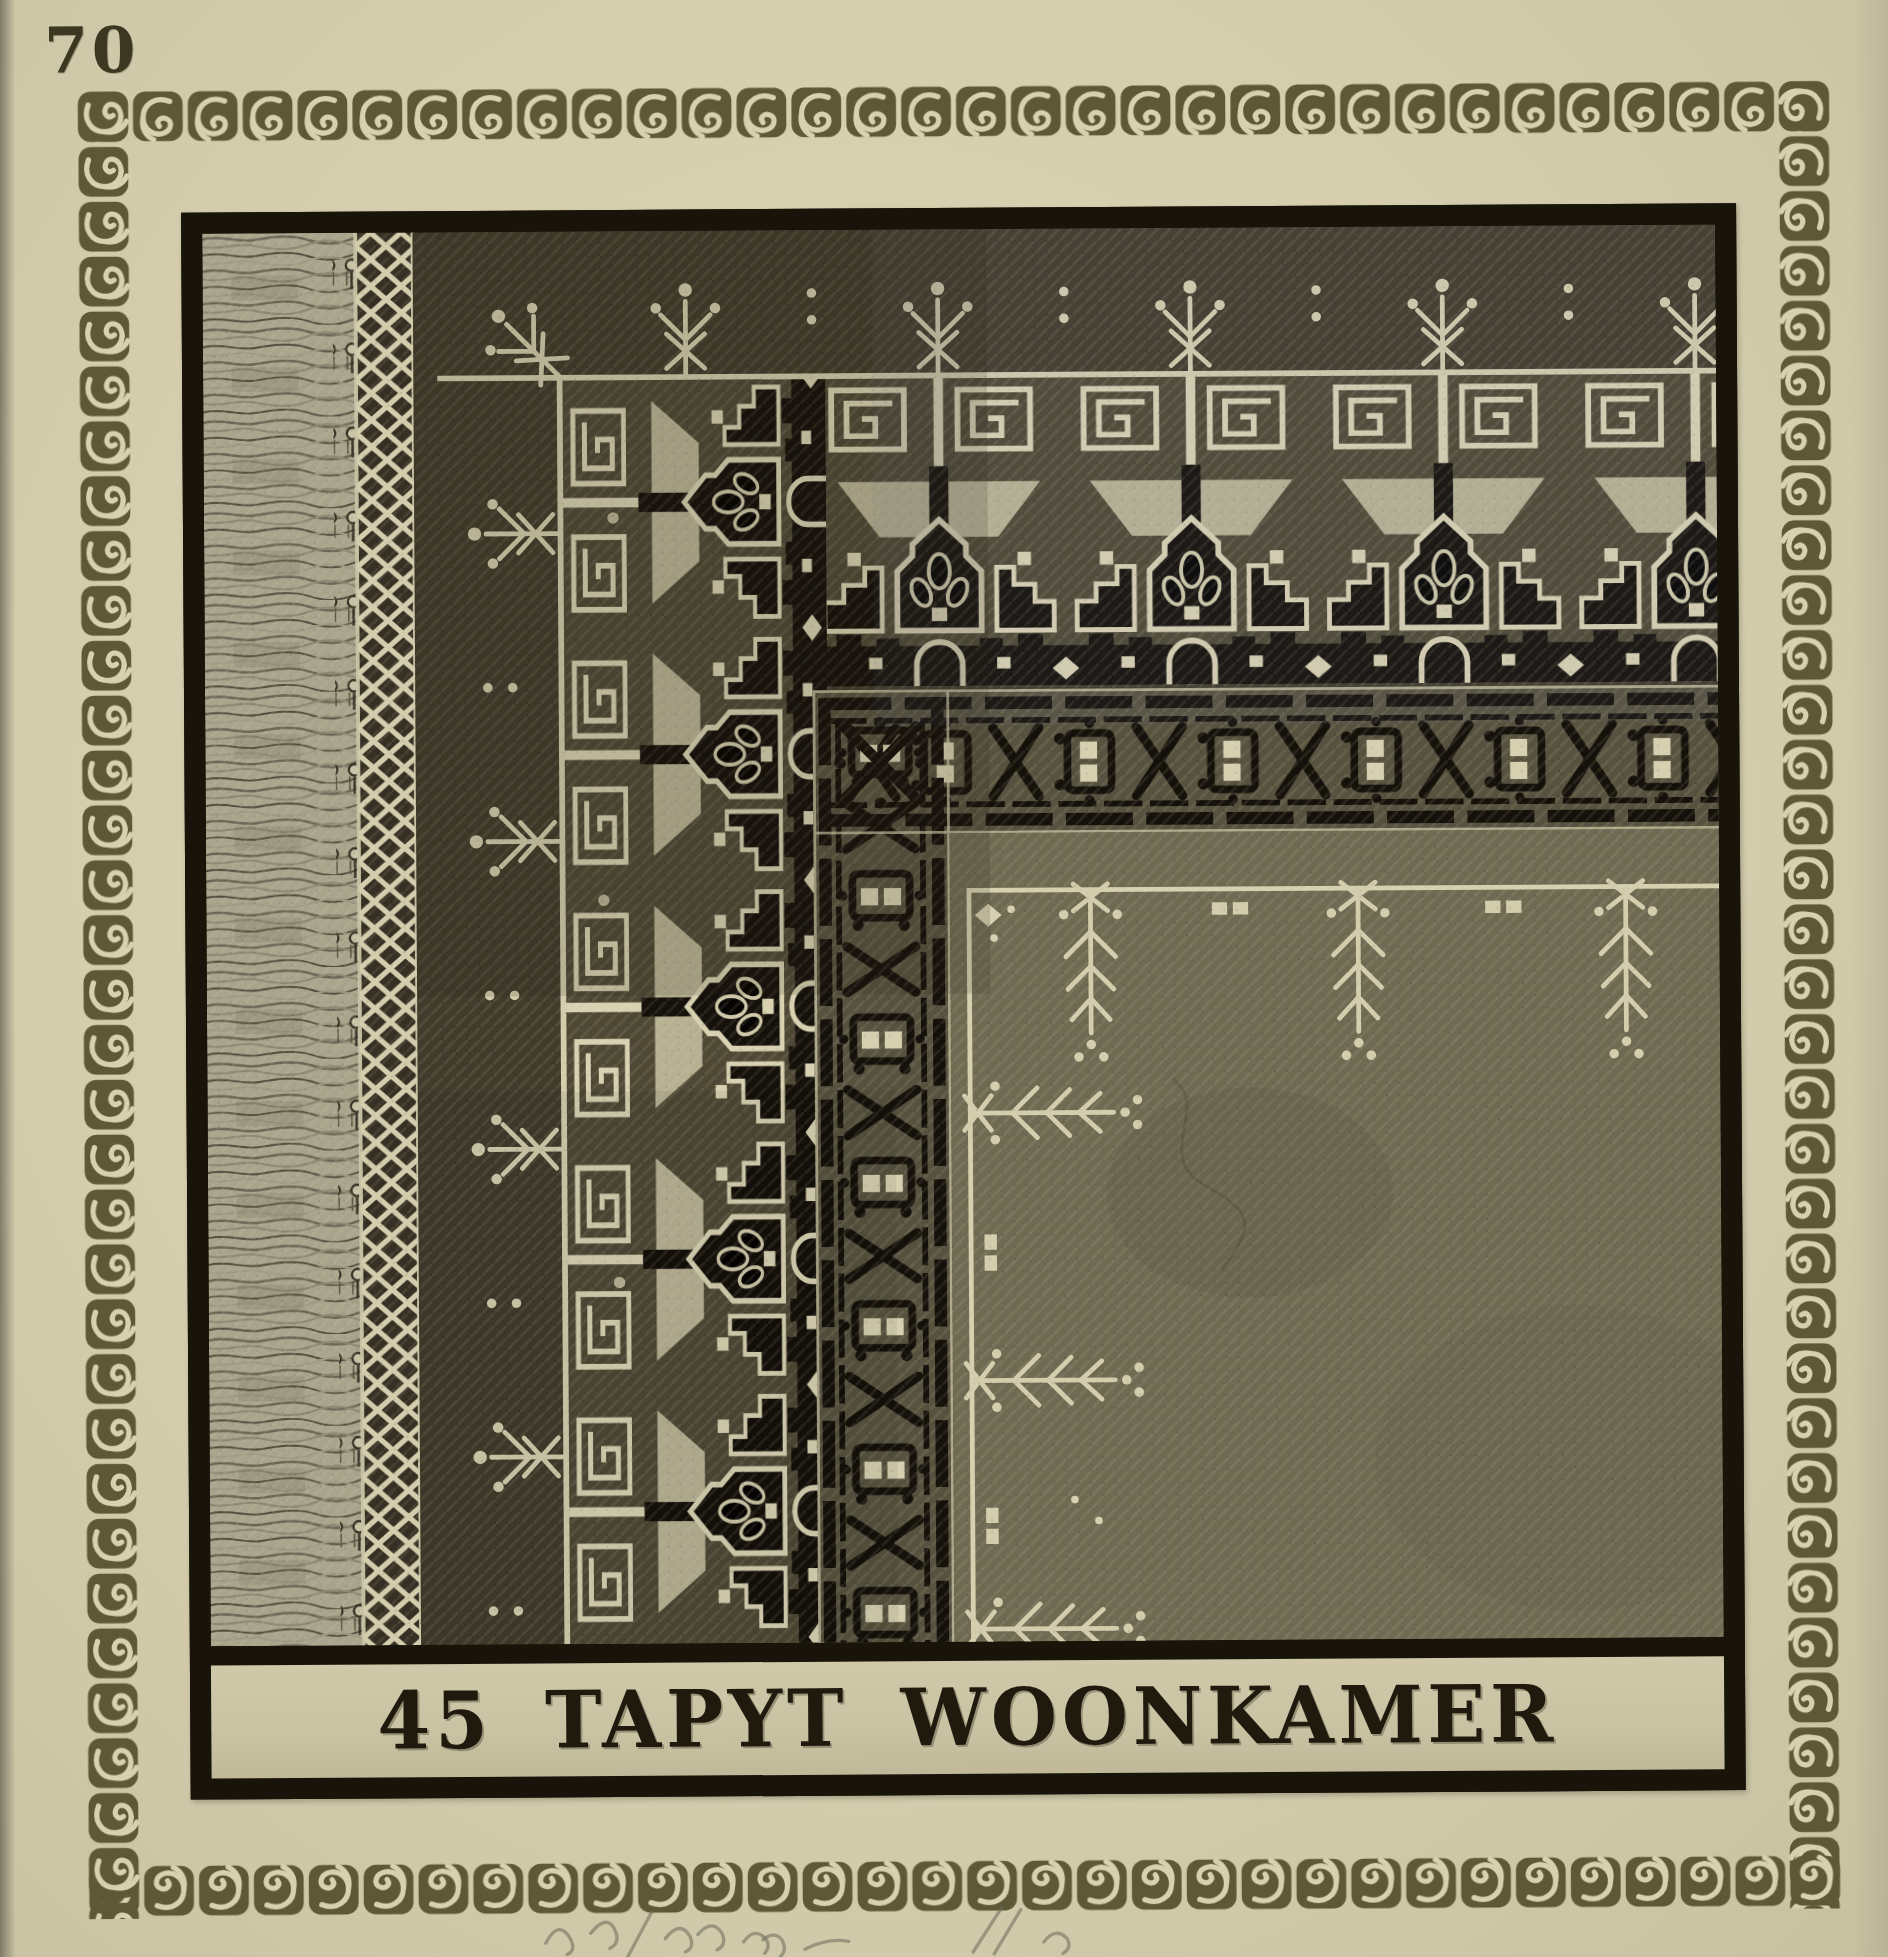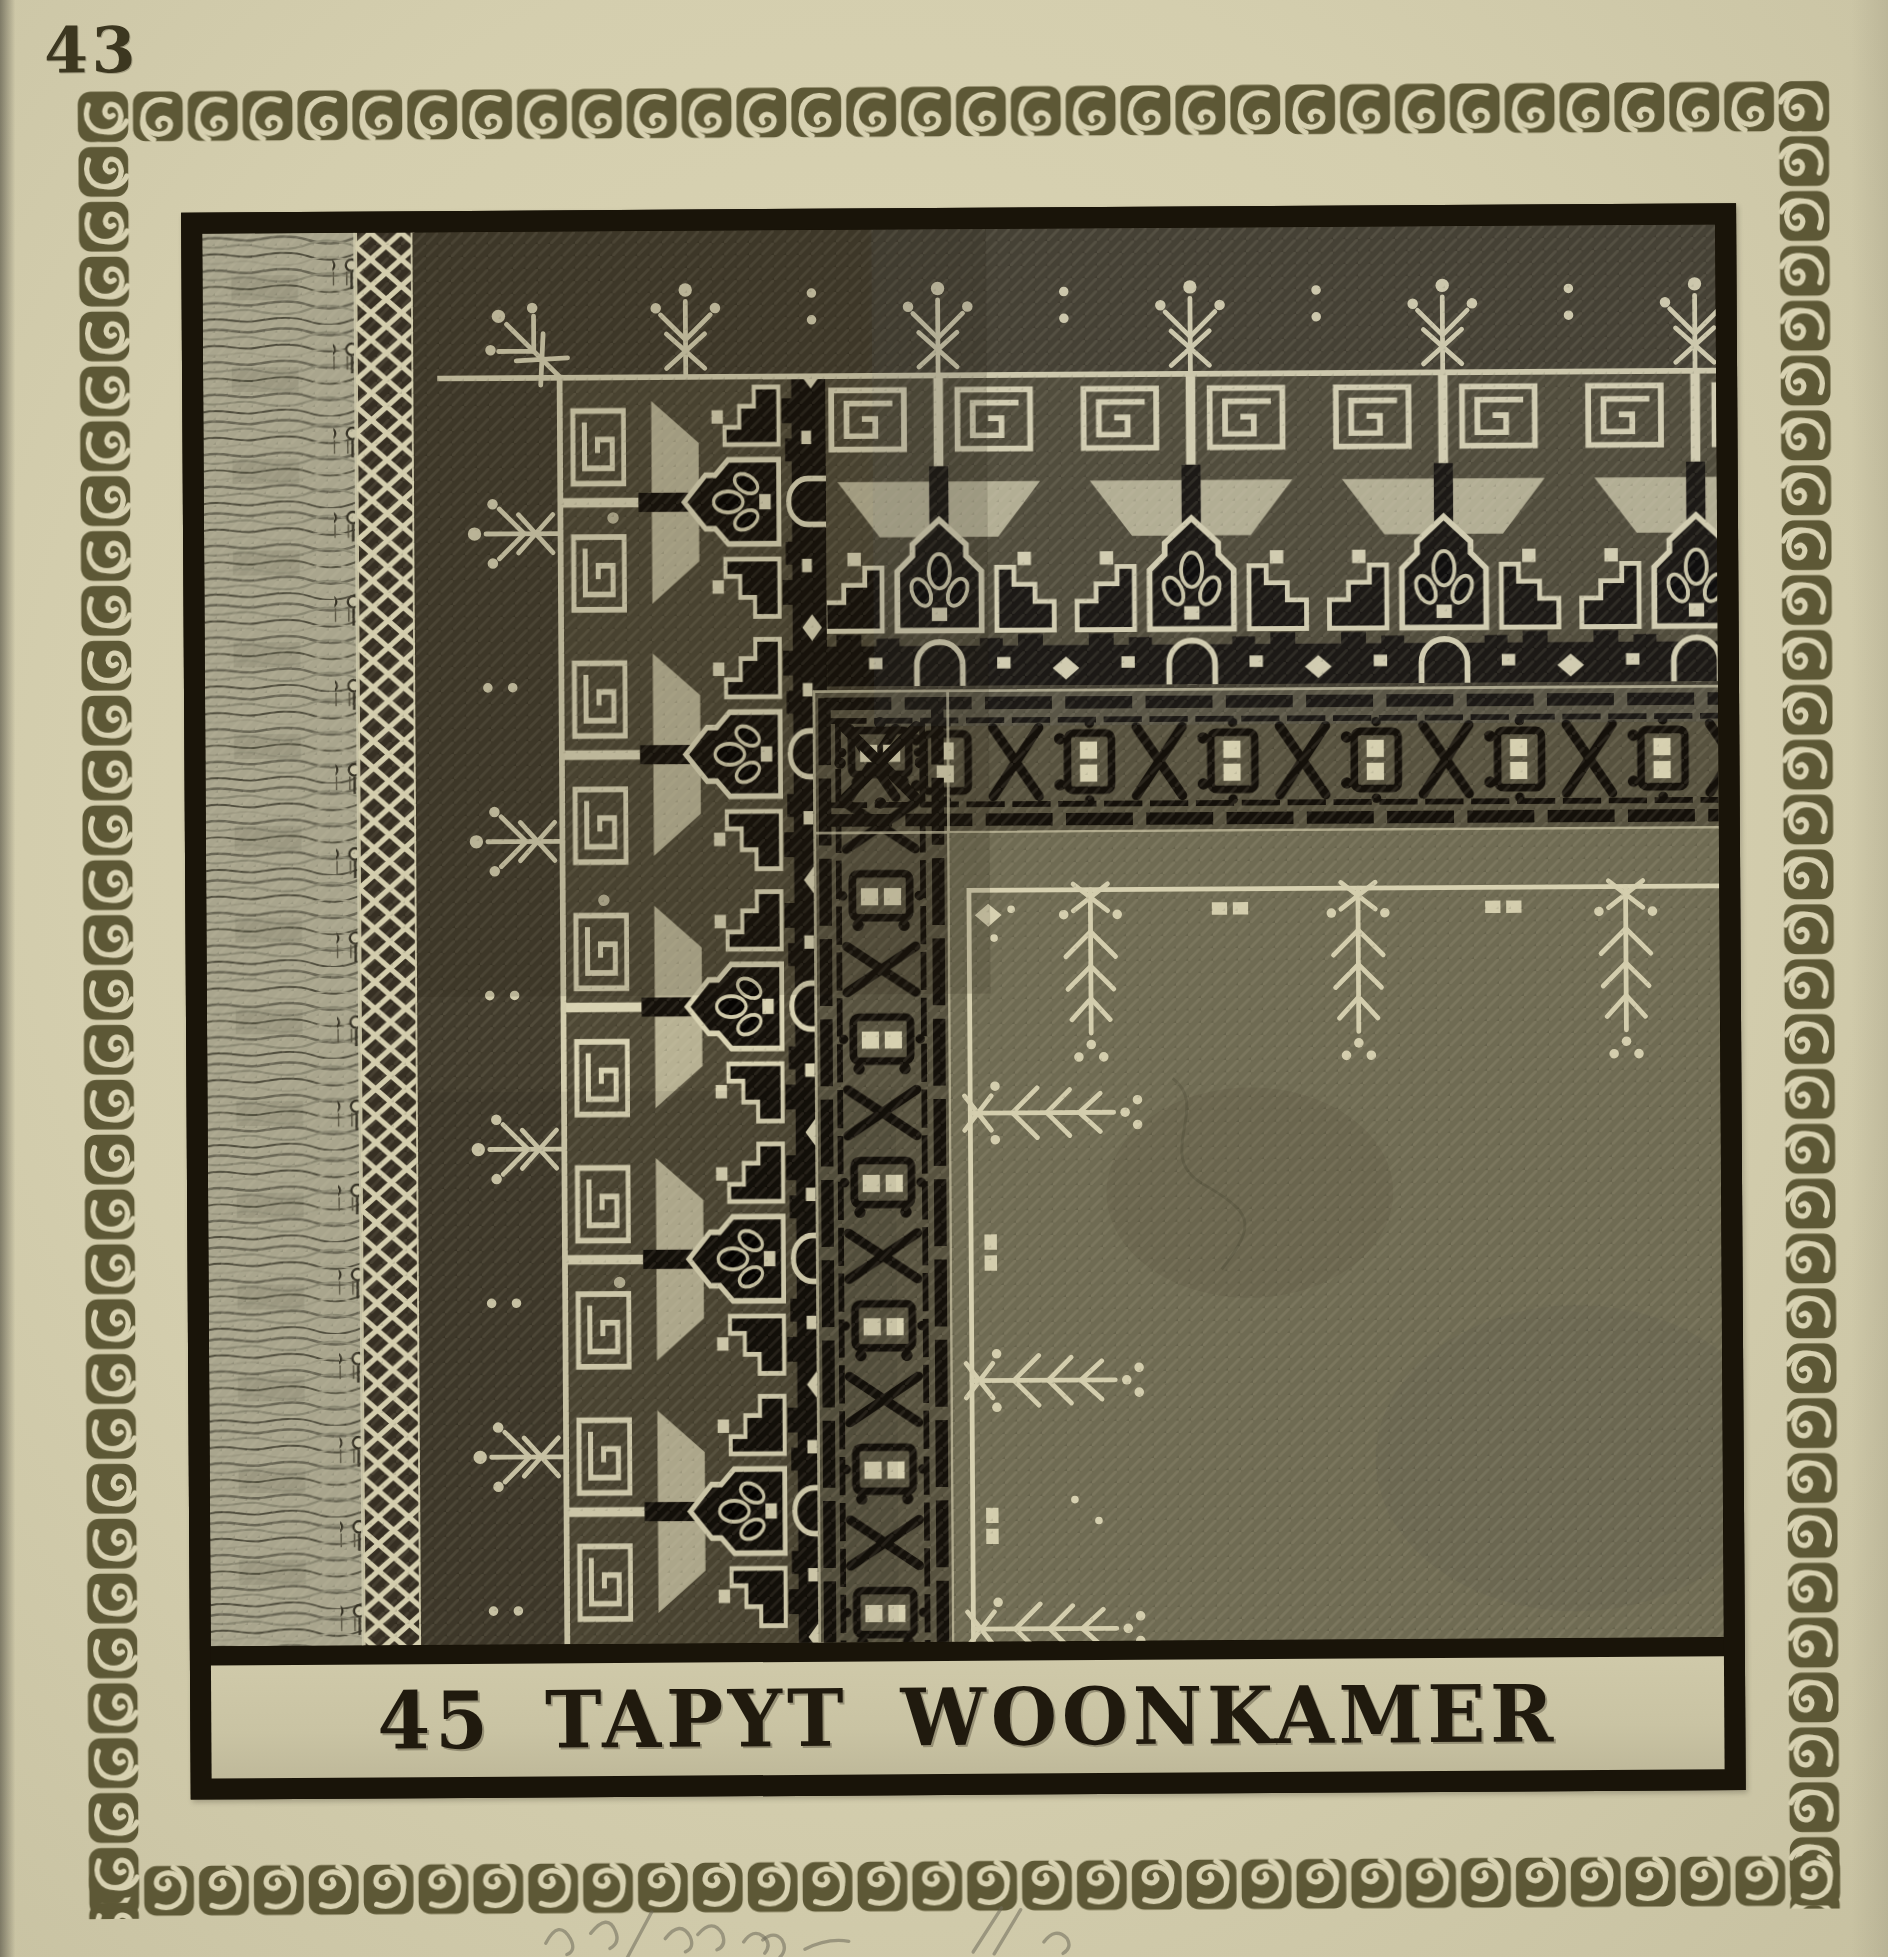--- a/index.html
+++ b/index.html
@@ -85,21 +85,21 @@
         <path d="M724,2022 q16,-18 26,0 q4,12 -6,16"></path>
         <path d="M772,2030 q10,-14 20,-6 q10,8 2,18"></path>
         <path d="M792,2028 q12,-10 20,0 q6,10 -2,18"></path>
         <path d="M836,2038 q24,-12 46,-8"></path>
         <path d="M1012,2042 L1042,1996"></path>
         <path d="M1034,2044 L1062,1998"></path>
         <path d="M1086,2032 q12,-16 24,-4 q6,10 -4,16"></path>
       </g>
     </svg>
 
-    <div class="page-number">43</div>
+    <div class="page-number">70</div>
 
     <div class="plate">
       <svg class="carpet" viewBox="0 0 1583 1478">
         <defs>
 
           <pattern id="hatch" width="13" height="13" patternUnits="userSpaceOnUse">
             <path d="M-4,17 L17,-4" stroke="#e2dcbc" stroke-width="3" stroke-opacity="0.10"></path>
             <path d="M2,23 L23,2" stroke="#16120c" stroke-width="3" stroke-opacity="0.10"></path>
           </pattern>
 

